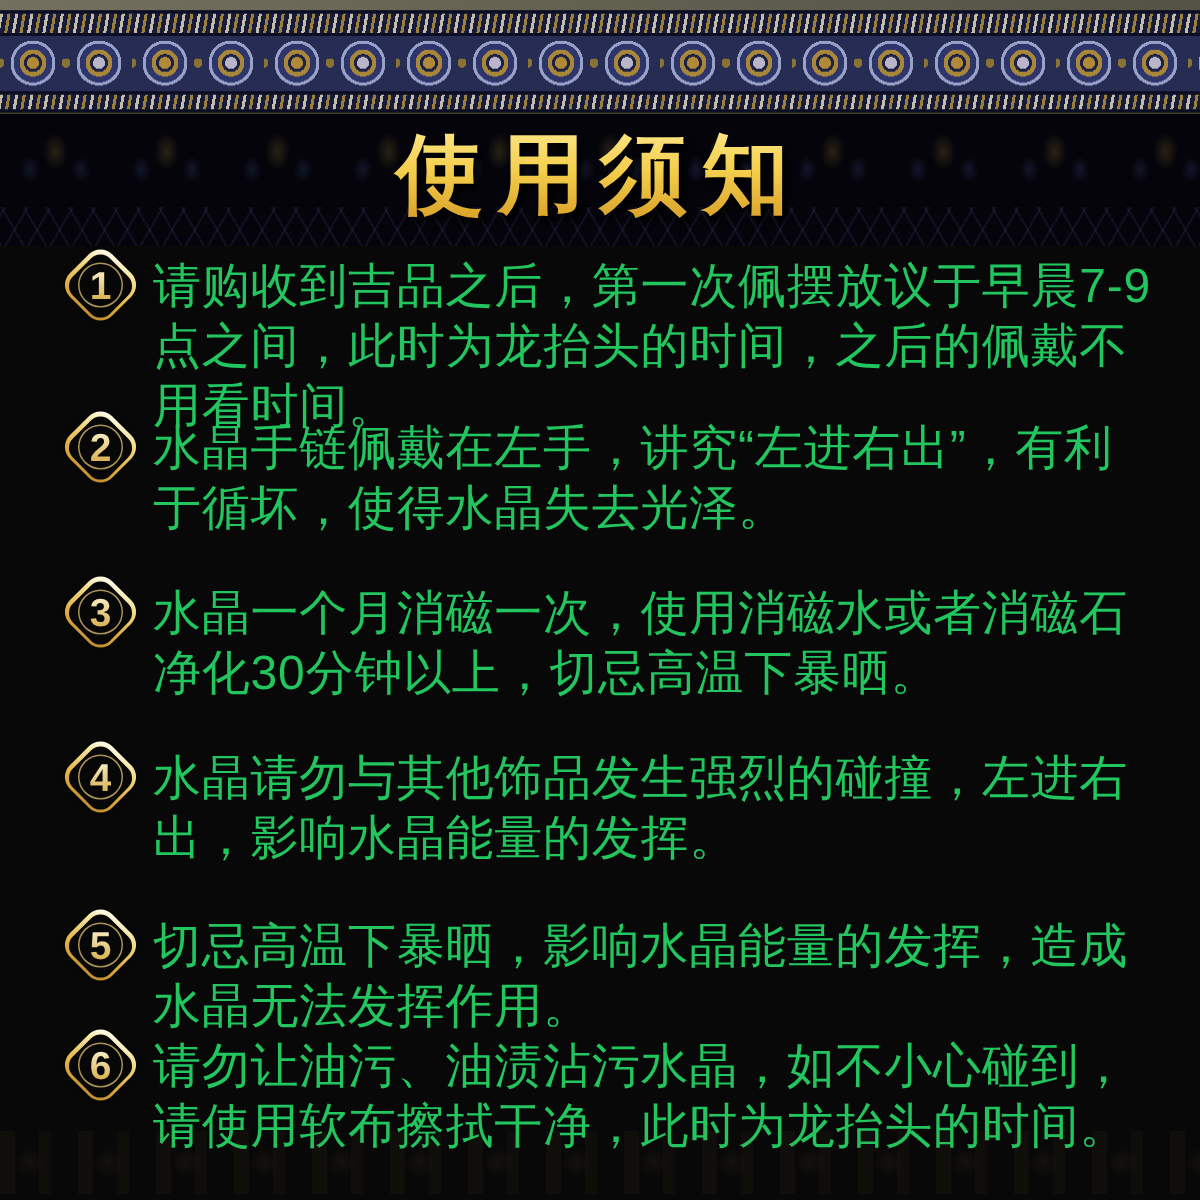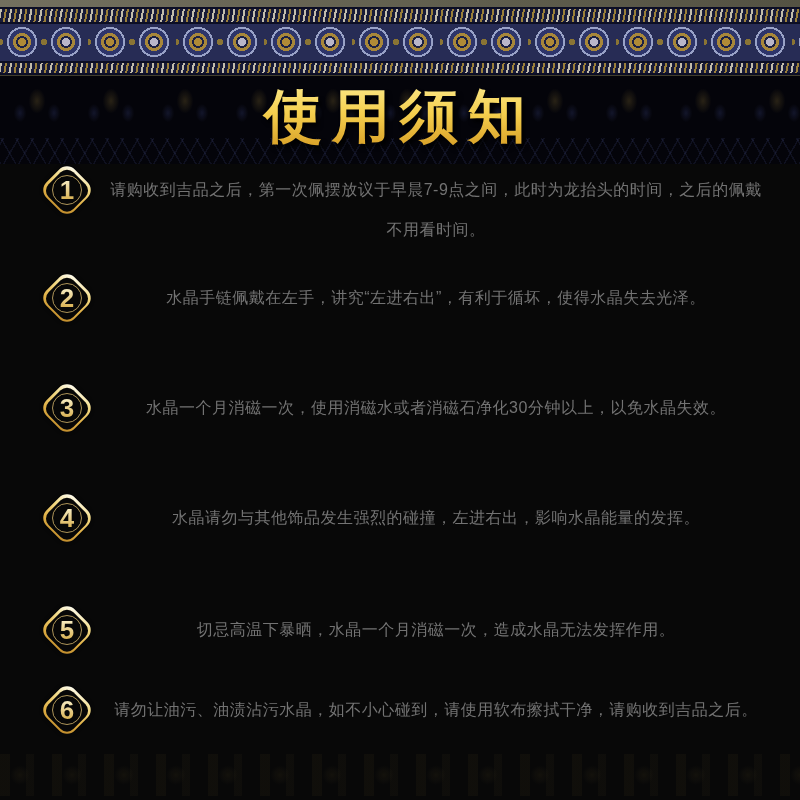--- a/index.html
+++ b/index.html
@@ -83,23 +83,22 @@
     font-size:26px; font-weight:700; line-height:1; color:#ecd691;
   }
   @supports (-webkit-background-clip: text) {
     .num {
       background:linear-gradient(180deg,#f8efc8 10%,#d8af4e 90%);
       -webkit-background-clip:text; background-clip:text; color:transparent;
     }
   }
   .item-text {
     flex:1; margin-left:4px;
-    font-size:16px; line-height:40px; color:#737373;
+    font-size:32px; line-height:40px; color:#22c55e;
     letter-spacing:.5px;
-    text-align:center;
   }
 
   
   .footer-pattern {
     position:absolute; bottom:4px; left:0; width:800px; height:42px;
     background-image:
       radial-gradient(ellipse 14px 14px at 20px 21px, rgba(130,108,52,.10), rgba(0,0,0,0) 70%),
       repeating-linear-gradient(90deg, rgba(130,108,52,.07) 0 10px, rgba(0,0,0,0) 10px 26px, rgba(130,108,52,.05) 26px 34px, rgba(0,0,0,0) 34px 52px);
     background-size:52px 42px, 104px 42px;
   }
@@ -153,21 +152,21 @@
     <div class="badge-col">
       <div class="badge">
         <div class="diamond">
             <div class="diamond-inner"></div>
           </div>
         <div class="ring">
           <span class="num">3</span>
         </div>
       </div>
     </div>
-    <div class="item-text">水晶一个月消磁一次，使用消磁水或者消磁石净化30分钟以上，以免水晶失效。</div>
+    <div class="item-text">水晶一个月消磁一次，使用消磁水或者消磁石净化30分钟以上，切忌高温下暴晒。</div>
   </div>
 
   <div class="item" style="top:498px">
     <div class="badge-col">
       <div class="badge">
         <div class="diamond">
             <div class="diamond-inner"></div>
           </div>
         <div class="ring">
           <span class="num">4</span>
@@ -181,32 +180,32 @@
     <div class="badge-col">
       <div class="badge">
         <div class="diamond">
             <div class="diamond-inner"></div>
           </div>
         <div class="ring">
           <span class="num">5</span>
         </div>
       </div>
     </div>
-    <div class="item-text">切忌高温下暴晒，水晶一个月消磁一次，造成水晶无法发挥作用。</div>
+    <div class="item-text">切忌高温下暴晒，影响水晶能量的发挥，造成水晶无法发挥作用。</div>
   </div>
 
   <div class="item" style="top:690px">
     <div class="badge-col">
       <div class="badge">
         <div class="diamond">
             <div class="diamond-inner"></div>
           </div>
         <div class="ring">
           <span class="num">6</span>
         </div>
       </div>
     </div>
-    <div class="item-text">请勿让油污、油渍沾污水晶，如不小心碰到，请使用软布擦拭干净，请购收到吉品之后。</div>
+    <div class="item-text">请勿让油污、油渍沾污水晶，如不小心碰到，请使用软布擦拭干净，此时为龙抬头的时间。</div>
   </div>
 
   <div class="footer-pattern"></div>
 
 </div>
 
 </body></html>

